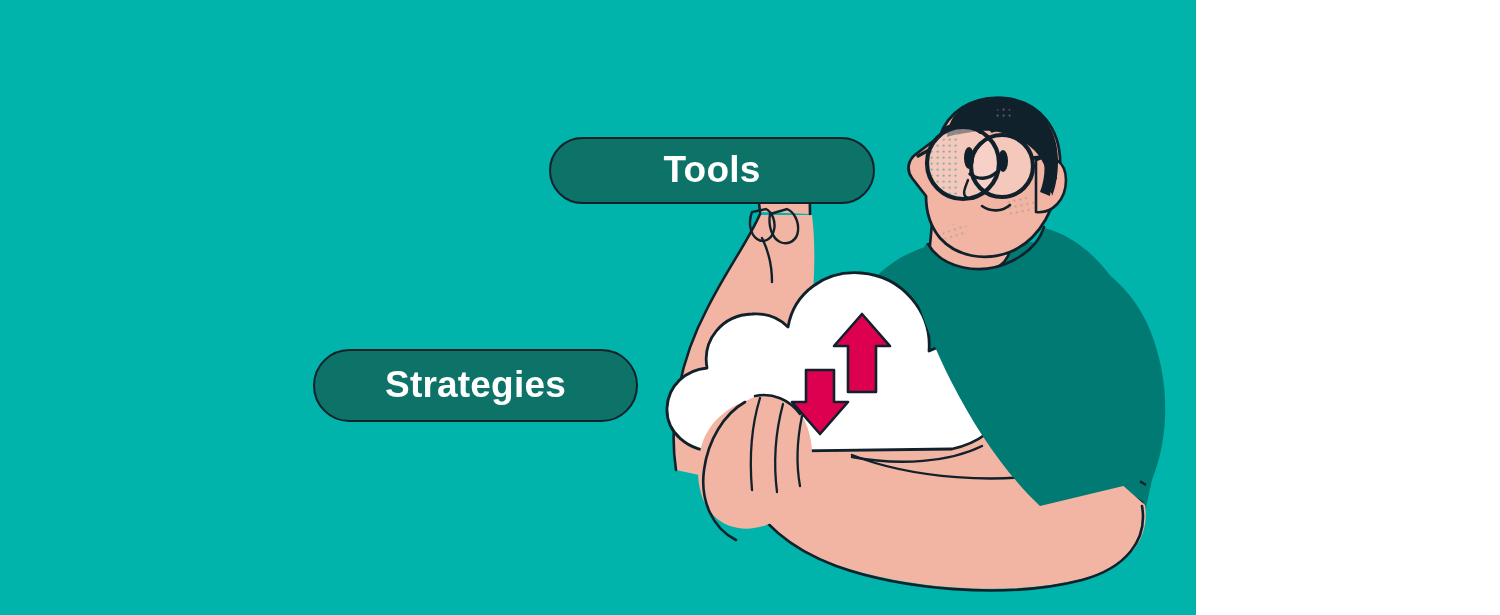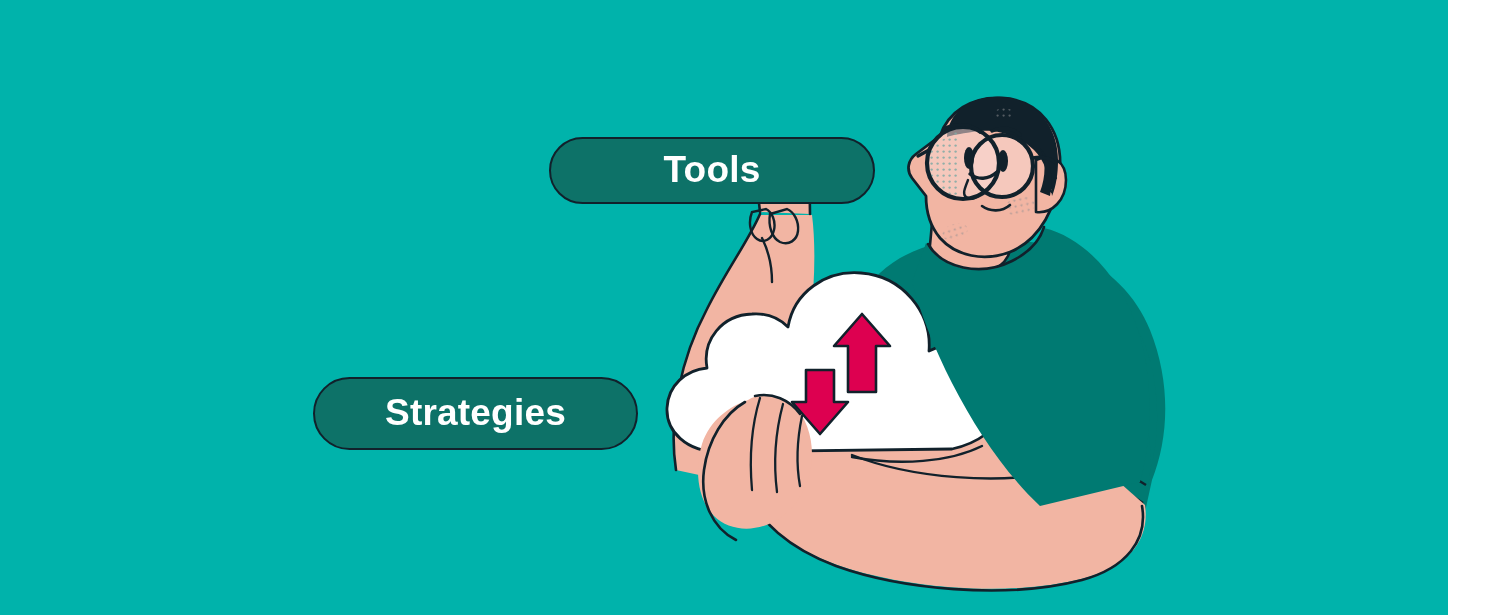--- a/index.html
+++ b/index.html
@@ -68,21 +68,21 @@
     left: 313px;
     top: 349px;
     width: 325px;
     height: 73px;
     font-size: 37px;
   }
 </style>
 </head>
 <body>
 
-<div id="canvas" style="width: 1448px; height: 615px; background: #d946ef;">
+<div id="canvas" style="width: 1196px; height: 615px; background: #d946ef;">
 
   <svg id="scene" viewBox="0 0 1500 615" xmlns="http://www.w3.org/2000/svg">
     <defs>
       <pattern id="halftone" width="6" height="6" patternUnits="userSpaceOnUse">
         <circle cx="1.6" cy="1.6" r="1.15" fill="#8d8d90"></circle>
       </pattern>
       <pattern id="halftone-lens" width="6" height="6" patternUnits="userSpaceOnUse">
         <circle cx="1.6" cy="1.6" r="1.2" fill="#7fa9a4"></circle>
       </pattern>
       <clipPath id="clip-lens-left">
@@ -316,19 +316,19 @@
     </g>
   </svg>
 
   <div class="pill-layer">
 
     <div class="pill" id="pill-tools" style="background: rgb(13, 114, 104); left: 549px; top: 137px; width: 326px; height: 67px; color: rgb(255, 255, 255);">
       <span class="pill-label">Tools</span>
     </div>
 
 
-    <div class="pill" id="pill-strategies" style="background: rgb(13, 114, 104); left: 313px; top: 349px; width: 325px; height: 73px; color: rgb(255, 255, 255); margin-top: 28px;">
+    <div class="pill" id="pill-strategies" style="background: rgb(13, 114, 104); left: 313px; top: 349px; width: 325px; height: 73px; color: rgb(255, 255, 255);">
       <span class="pill-label">Strategies</span>
     </div>
 
   </div>
 
 </div>
 
 </body></html>

